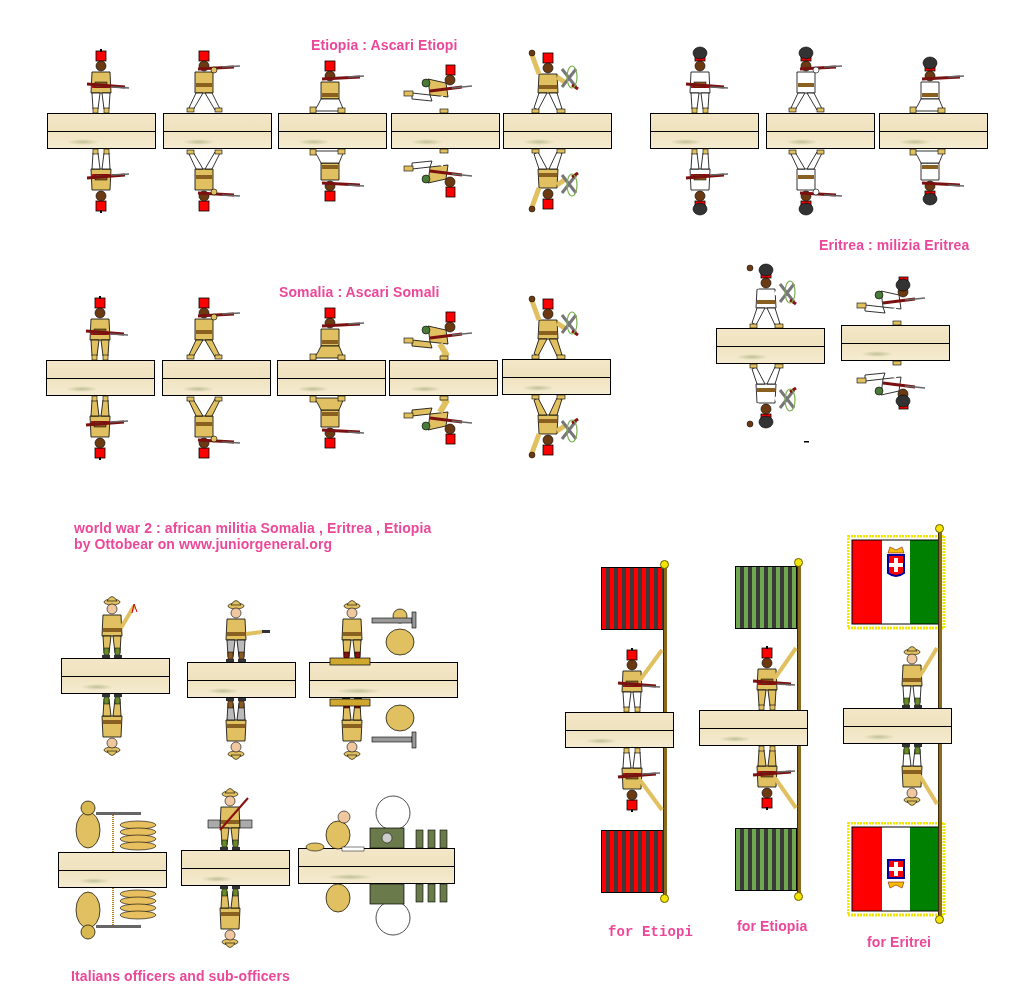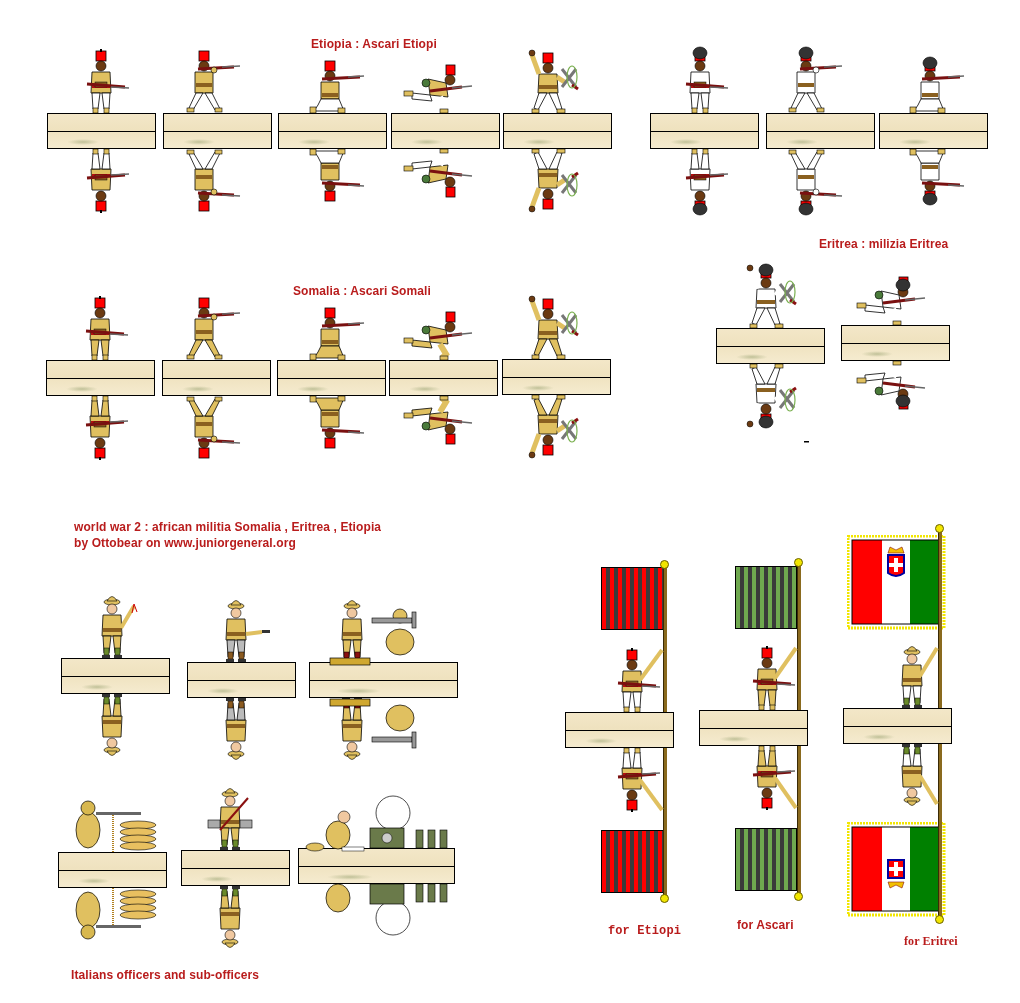--- a/index.html
+++ b/index.html
@@ -1,39 +1,39 @@
 <!DOCTYPE html>
 <html><head>
 <meta charset="utf-8">
 <style>
   html,body{margin:0;padding:0;background:#ffffff;}
   body{width:1020px;height:1003px;position:relative;overflow:hidden;font-family:"Liberation Sans","DejaVu Sans",sans-serif;}
-  .label{position:absolute;font-weight:bold;font-size:12px;color:#b91c1c;white-space:nowrap;letter-spacing:0.1px;}
+  .label{position:absolute;font-weight:bold;font-size:14px;color:#ec4899;white-space:nowrap;letter-spacing:0.1px;}
   .base{position:absolute;box-sizing:border-box;border:1.5px solid #000;
         background:linear-gradient(180deg,#f3e7c8 0%,#efe2bf 45%,#f5ebcf 100%);}
   .base::after{content:"";position:absolute;left:0;right:0;top:50%;border-top:1.5px solid #000;}
   .base::before{content:"";position:absolute;left:18%;bottom:3px;width:30%;height:6px;
         background:radial-gradient(ellipse at center,rgba(150,160,110,.55) 0%,rgba(150,160,110,0) 70%);}
   .fig{position:absolute;}
   .flag{position:absolute;box-sizing:border-box;border:1px solid #000;}
   .pole{position:absolute;width:3px;background:#8a6a1e;border-left:1px solid #3a2a05;}
   .finial{position:absolute;width:7px;height:7px;border-radius:50%;background:#f2e600;border:1px solid #6a6000;}
 </style>
 </head>
 <body>
 
 <div class="label" style="left:311px;top:37px;">Etiopia : Ascari Etiopi</div>
 <div class="label" style="left:819px;top:237px;">Eritrea : milizia Eritrea</div>
-<div class="label" style="left:293px;top:284px;">Somalia : Ascari Somali</div>
+<div class="label" style="left:279px;top:284px;">Somalia : Ascari Somali</div>
 <div class="label" style="left:74px;top:520px;text-align:right;">world war 2 : african militia  Somalia , Eritrea , Etiopia</div>
 <div class="label" style="left:74px;top:536px;">by Ottobear on www.juniorgeneral.org</div>
 <div class="label" style="left:71px;top:968px;">Italians officers and sub-officers</div>
 <div class="label" style="left:608px;top:924px;font-family:Liberation Mono, monospace;">for Etiopi</div>
-<div class="label" style="left:737px;top:918px;">for Ascari</div>
-<div class="label" style="left:904px;top:934px;font-family:Liberation Serif, serif;">for Eritrei</div>
+<div class="label" style="left:737px;top:918px;">for Etiopia</div>
+<div class="label" style="left:867px;top:934px;">for Eritrei</div>
 
 <svg width="0" height="0" style="position:absolute" aria-hidden="true">
   <defs>
 
     <g id="sold-stand">
       <rect x="-5" y="-62" width="10" height="10" fill="#ff0000" stroke="#000" stroke-width=".8"></rect>
       <rect x="-1" y="-64" width="2" height="3" fill="#000"></rect>
       <circle cx="0" cy="-47" r="5" fill="#6b3a12" stroke="#000" stroke-width=".6"></circle>
       <path d="M-9 -41 L9 -41 L10 -20 L-10 -20 Z" fill="var(--tunic)" stroke="#000" stroke-width=".8"></path>
       <rect x="-9" y="-28" width="18" height="3" fill="#b01010"></rect>

